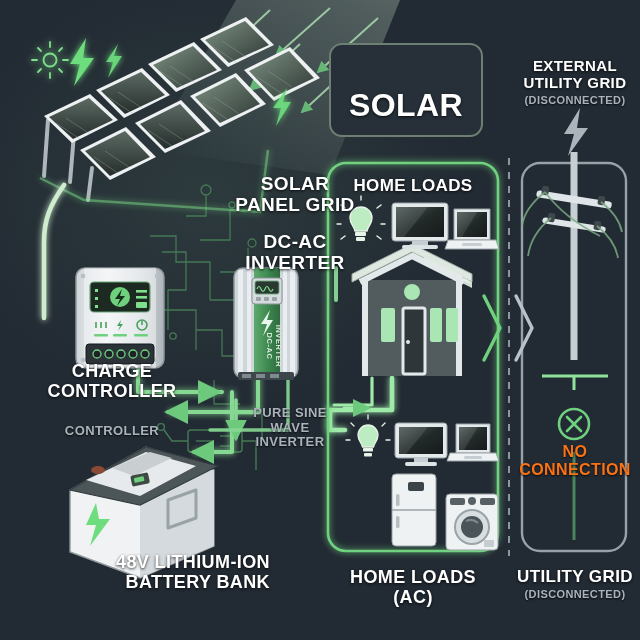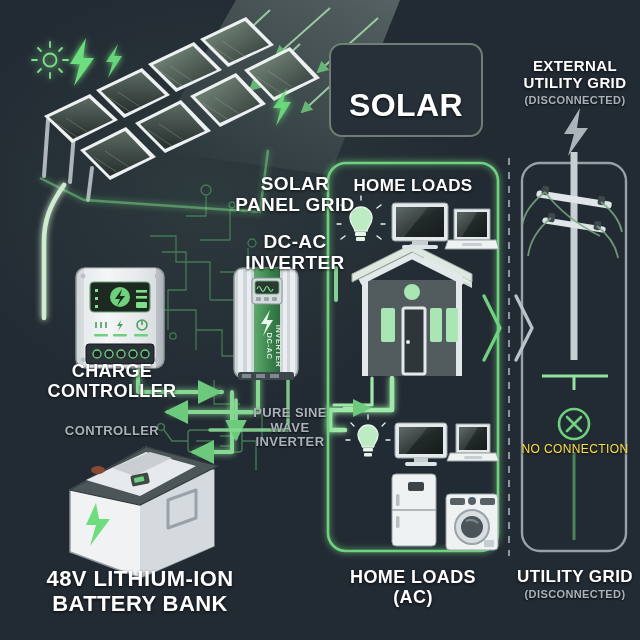--- a/index.html
+++ b/index.html
@@ -483,30 +483,30 @@
 INVERTER</div>
 
 <div class="lbl" style="left:32px;top:361px;width:160px;font-size:18px;">CHARGE
 CONTROLLER</div>
 <div class="lbl sub" style="left:32px;top:424px;width:160px;font-size:13px;">CONTROLLER</div>
 
 <div class="lbl sub" style="left:210px;top:406px;width:160px;font-size:13px;">PURE SINE
 WAVE
 INVERTER</div>
 
-<div class="lbl" style="left:10px;top:567px;width:260px;font-size:22px;">48V LITHIUM-ION
+<div class="lbl" style="left:10px;top:552px;width:260px;font-size:18px;text-align:right;">48V LITHIUM-ION
 BATTERY BANK</div>
 
 <div class="lbl" style="left:333px;top:176px;width:160px;font-size:17px;">HOME LOADS</div>
 
 <div class="lbl" style="left:333px;top:567px;width:160px;font-size:18px;">HOME LOADS
 (AC)</div>
 
 <div class="lbl" style="left:514px;top:58px;width:122px;font-size:15px;">EXTERNAL
 UTILITY GRID</div>
 <div class="lbl sub" style="left:514px;top:94px;width:122px;font-size:11px;">(DISCONNECTED)</div>
 
-<div class="lbl sub" style="left:514px;top:443px;width:122px;font-size:12px;font-weight:normal;color:#fde047;">NO CONNECTION</div>
+<div class="lbl sub" style="left:514px;top:443px;width:122px;font-size:16px;font-weight:bold;color:#f97316;">NO CONNECTION</div>
 
 <div class="lbl" style="left:514px;top:567px;width:122px;font-size:17px;">UTILITY GRID</div>
 <div class="lbl sub" style="left:514px;top:588px;width:122px;font-size:11px;">(DISCONNECTED)</div>
 
 </div>
 
 </body></html>

